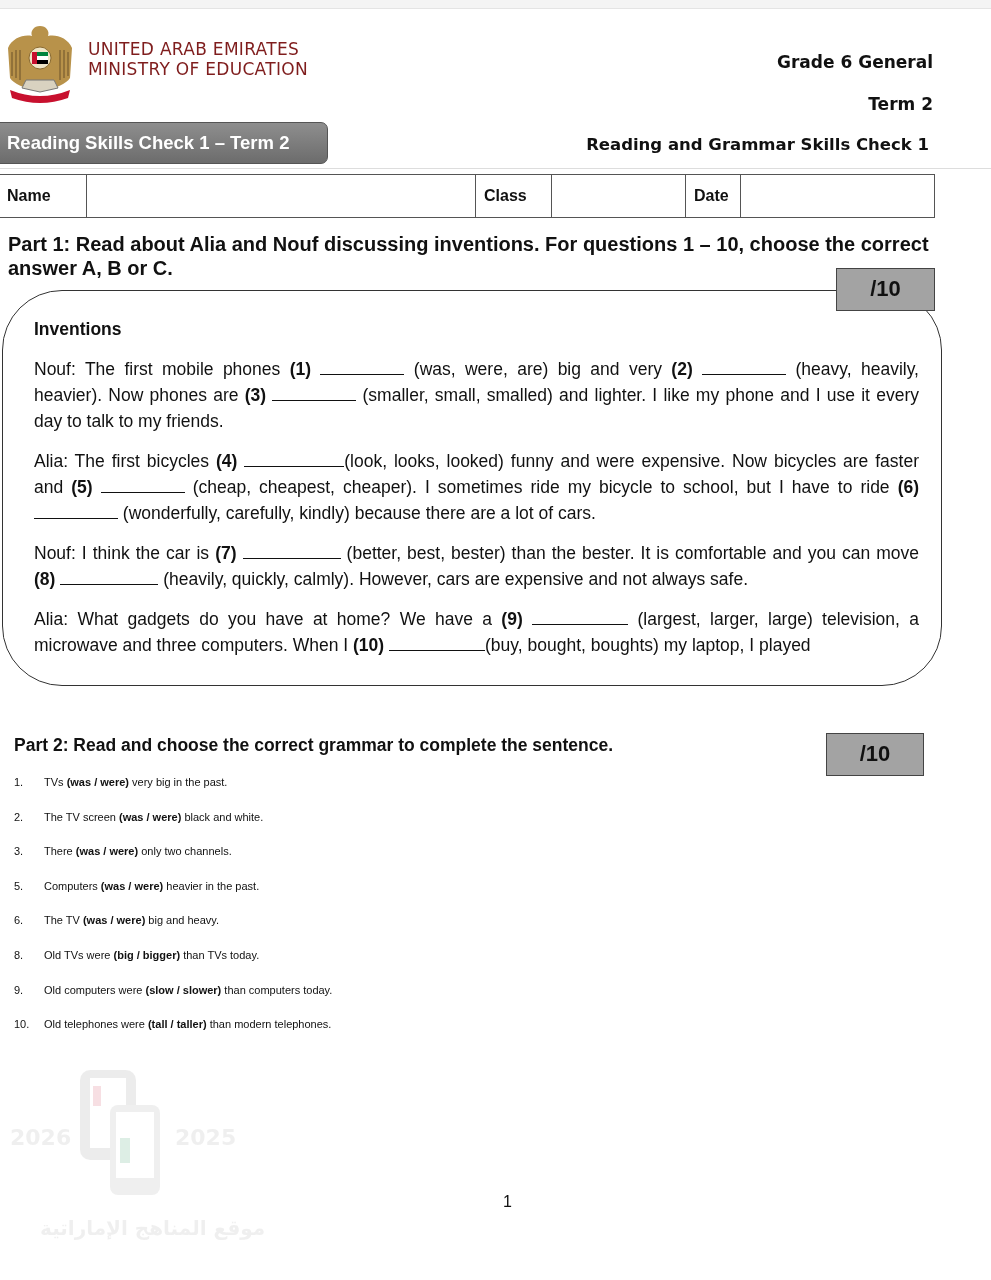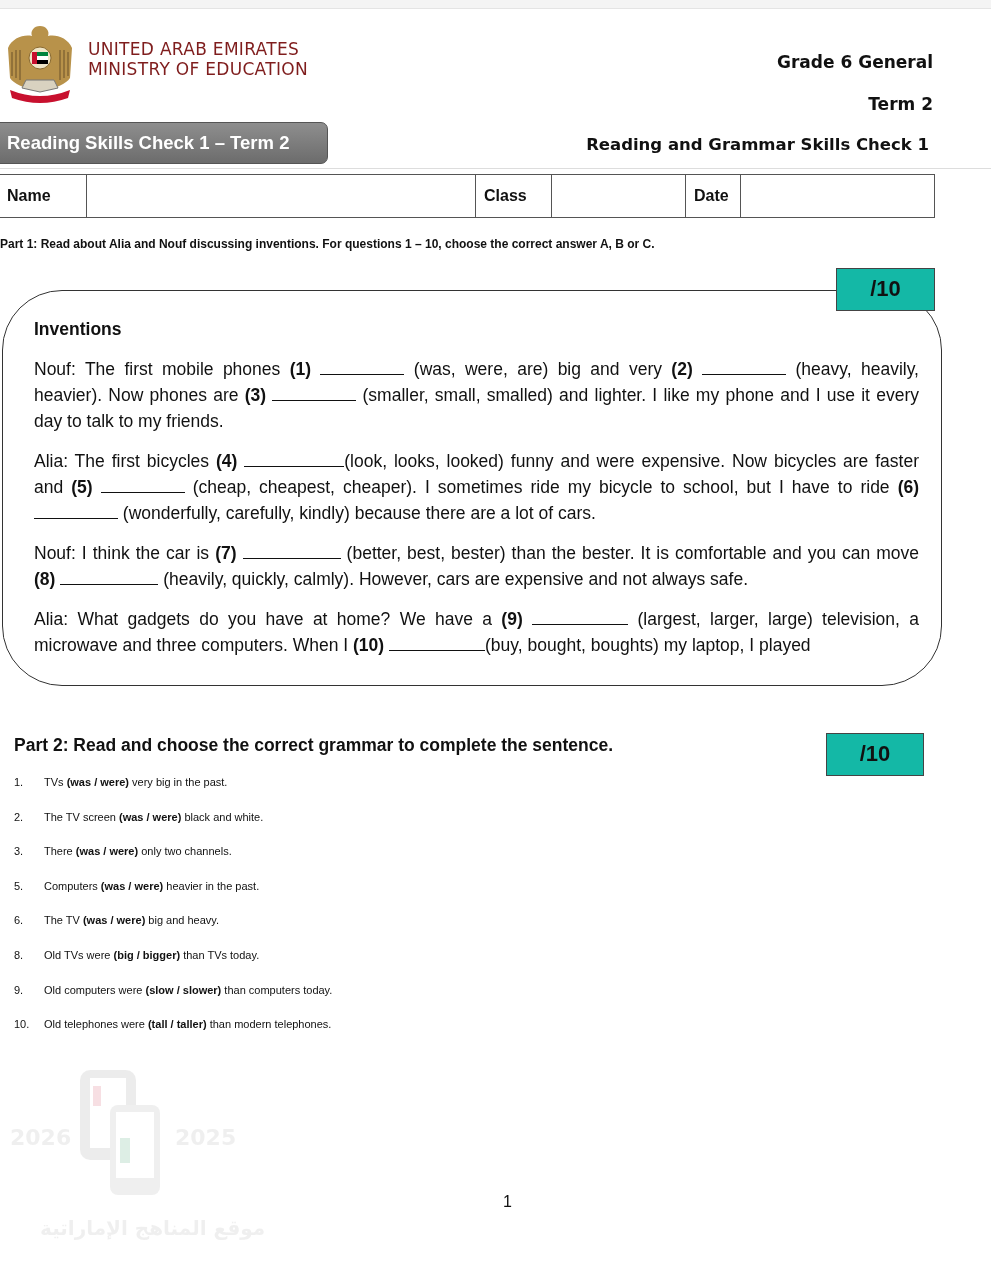--- a/index.html
+++ b/index.html
@@ -15,22 +15,22 @@
   .term { position: absolute; right: 58px; top: 94px; font-weight: bold; font-size: 17px; font-family: "DejaVu Sans", sans-serif; }
   .pill {
     position: absolute; left: -8px; top: 122px; width: 336px; height: 42px; border-radius: 7px;
     background: linear-gradient(#8e8e8e, #6c6c6c); border: 1px solid #555;
     color: #fff; font-weight: bold; font-size: 18.5px; line-height: 40px; padding-left: 14px; box-sizing: border-box;
   }
   .subtitle { position: absolute; right: 62px; top: 135px; font-weight: bold; font-size: 16.5px; font-family: "DejaVu Sans", sans-serif; }
   .rule { position: absolute; left: 0; top: 168px; width: 991px; height: 1px; background: #ddd; }
   table.info { position: absolute; left: -2px; top: 174px; width: 937px; height: 36px; border-collapse: collapse; }
   table.info td { border: 1px solid #555; font-weight: bold; font-size: 16px; padding: 12px 8px; }
-  .part1 { position: absolute; left: 0; top: 232px; width: 960px; font-weight: bold; font-size: 12px; line-height: 24px; }
-  .score { position: absolute; background: #14b8a6; border: 1.5px solid #444; font-weight: bold; font-size: 22px; text-align: center; box-sizing: border-box; }
+  .part1 { position: absolute; left: 0; top: 232px; width: 960px; font-weight: bold; font-size: 20px; line-height: 24px; padding-left: 8px; }
+  .score { position: absolute; background: #a3a3a3; border: 1.5px solid #444; font-weight: bold; font-size: 22px; text-align: center; box-sizing: border-box; }
   .score1 { left: 836px; top: 268px; width: 99px; height: 43px; line-height: 40px; }
   .score2 { left: 826px; top: 733px; width: 98px; height: 43px; line-height: 40px; }
   .passage-box {
     position: absolute; left: 2px; top: 290px; width: 940px; height: 396px;
     border: 1.6px solid #333; border-radius: 60px 60px 60px 60px / 60px 60px 60px 60px; box-sizing: border-box;
   }
   .passage { position: absolute; left: 34px; top: 316px; width: 885px; font-size: 17.5px; line-height: 26px; }
   .passage h3 { margin: 0 0 14px 0; font-size: 17.5px; font-weight: bold; }
   .passage p { margin: 0 0 14px 0; text-align: justify; }
   .passage b { font-weight: bold; }

